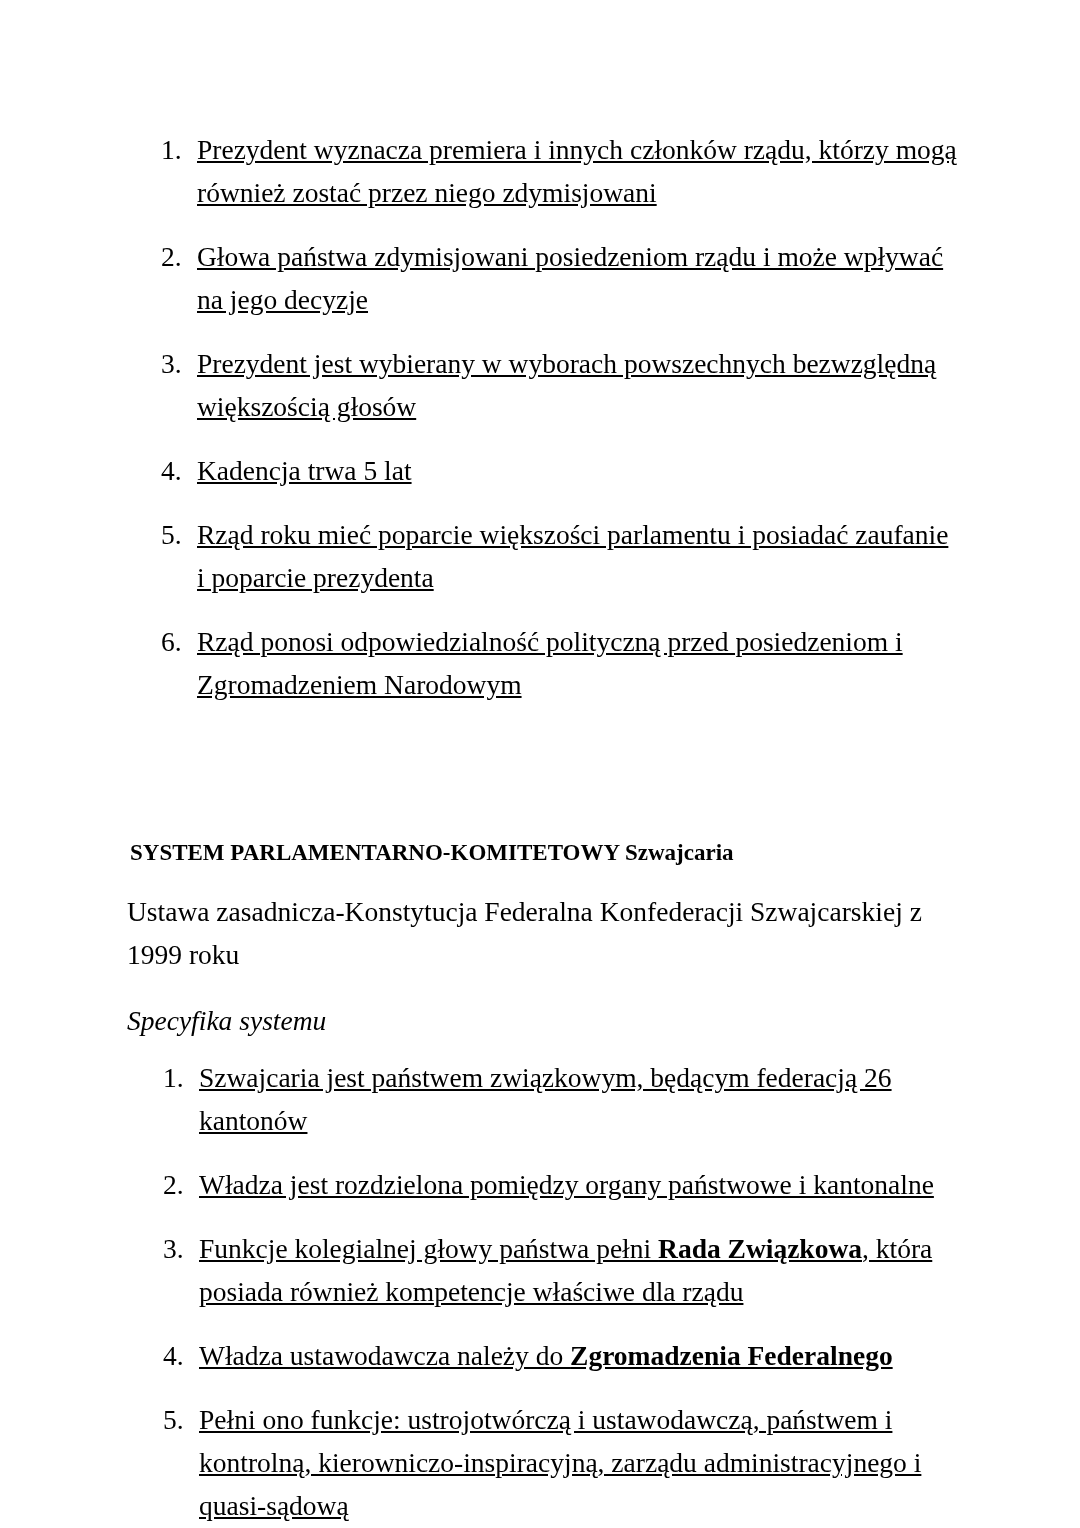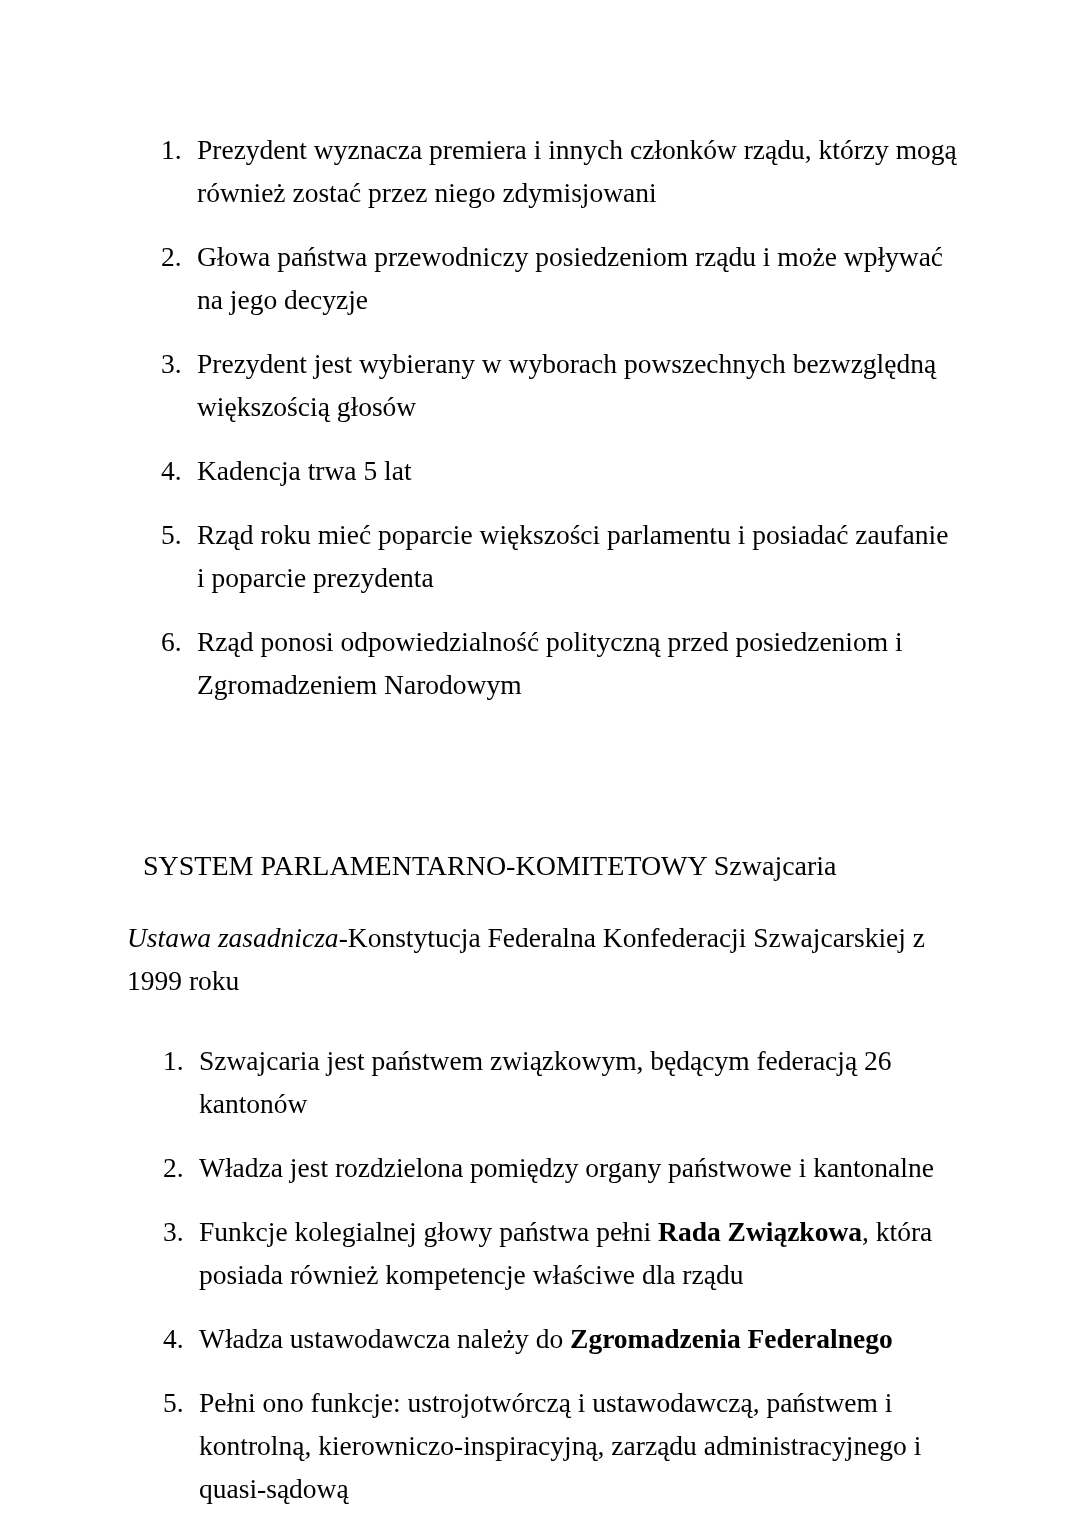--- a/index.html
+++ b/index.html
@@ -53,50 +53,51 @@
     position: absolute;
     left: 34px;
     top: 0;
     width: 34px;
     text-align: left;
     font-size: 27.5px;
     line-height: 43px;
   }
   ol.doc-list > li > .li-text {
     display: block;
+    text-decoration: underline;
   }
 
   
   ol.doc-list.wide > li {
     padding-left: 72px;
   }
   ol.doc-list.wide > li > .marker {
     left: 36px;
   }
 
   
   .section-heading {
-    font-size: 28px;
+    font-size: 23px;
     line-height: 43px;
-    font-weight: normal;
-    margin: 16px;
+    font-weight: bold;
+    margin: 3px;
   }
   .para {
     font-size: 27.5px;
     line-height: 43px;
     margin: 0;
   }
   .sub-heading {
     font-size: 27.5px;
     line-height: 43px;
     font-style: italic;
     margin: 0;
   }
 
-  .italic { font-style: italic; }
+  .italic { }
   .bold   { font-weight: bold; }
 
   
   .gap-section  { height: 122px; }
   .gap-after-h  { height: 13px; }
   .gap-sub      { height: 23px; }
   .gap-list     { height: 14px; }
   .gap-subhead2 { height: 22px; }
 </style>
 </head>
@@ -105,21 +106,21 @@
 <div class="page">
   <div class="page-body">
 
     <ol class="doc-list">
       <li>
         <span class="marker">1.</span>
         <span class="li-text">Prezydent wyznacza premiera i innych członków rządu, którzy mogą również zostać przez niego zdymisjowani</span>
       </li>
       <li>
         <span class="marker">2.</span>
-        <span class="li-text">Głowa państwa przewodniczy posiedzeniom rządu i może wpływać na jego decyzje</span>
+        <span class="li-text">Głowa państwa zdymisjowani posiedzeniom rządu i może wpływać na jego decyzje</span>
       </li>
       <li>
         <span class="marker">3.</span>
         <span class="li-text">Prezydent jest wybierany w wyborach powszechnych bezwzględną większością głosów</span>
       </li>
       <li>
         <span class="marker">4.</span>
         <span class="li-text">Kadencja trwa 5 lat</span>
       </li>
       <li>
@@ -135,20 +136,21 @@
     <div class="gap-section"></div>
 
     <p class="section-heading">SYSTEM PARLAMENTARNO-KOMITETOWY Szwajcaria</p>
 
     <div class="gap-after-h"></div>
 
     <p class="para"><span class="italic">Ustawa zasadnicza</span><span>-Konstytucja Federalna Konfederacji Szwajcarskiej z 1999 roku</span></p>
 
     <div class="gap-sub"></div>
 
+    <p class="sub-heading">Specyfika systemu</p>
 
     <div class="gap-list"></div>
 
     <ol class="doc-list wide">
       <li>
         <span class="marker">1.</span>
         <span class="li-text">Szwajcaria jest państwem związkowym, będącym federacją 26 kantonów</span>
       </li>
       <li>
         <span class="marker">2.</span>

